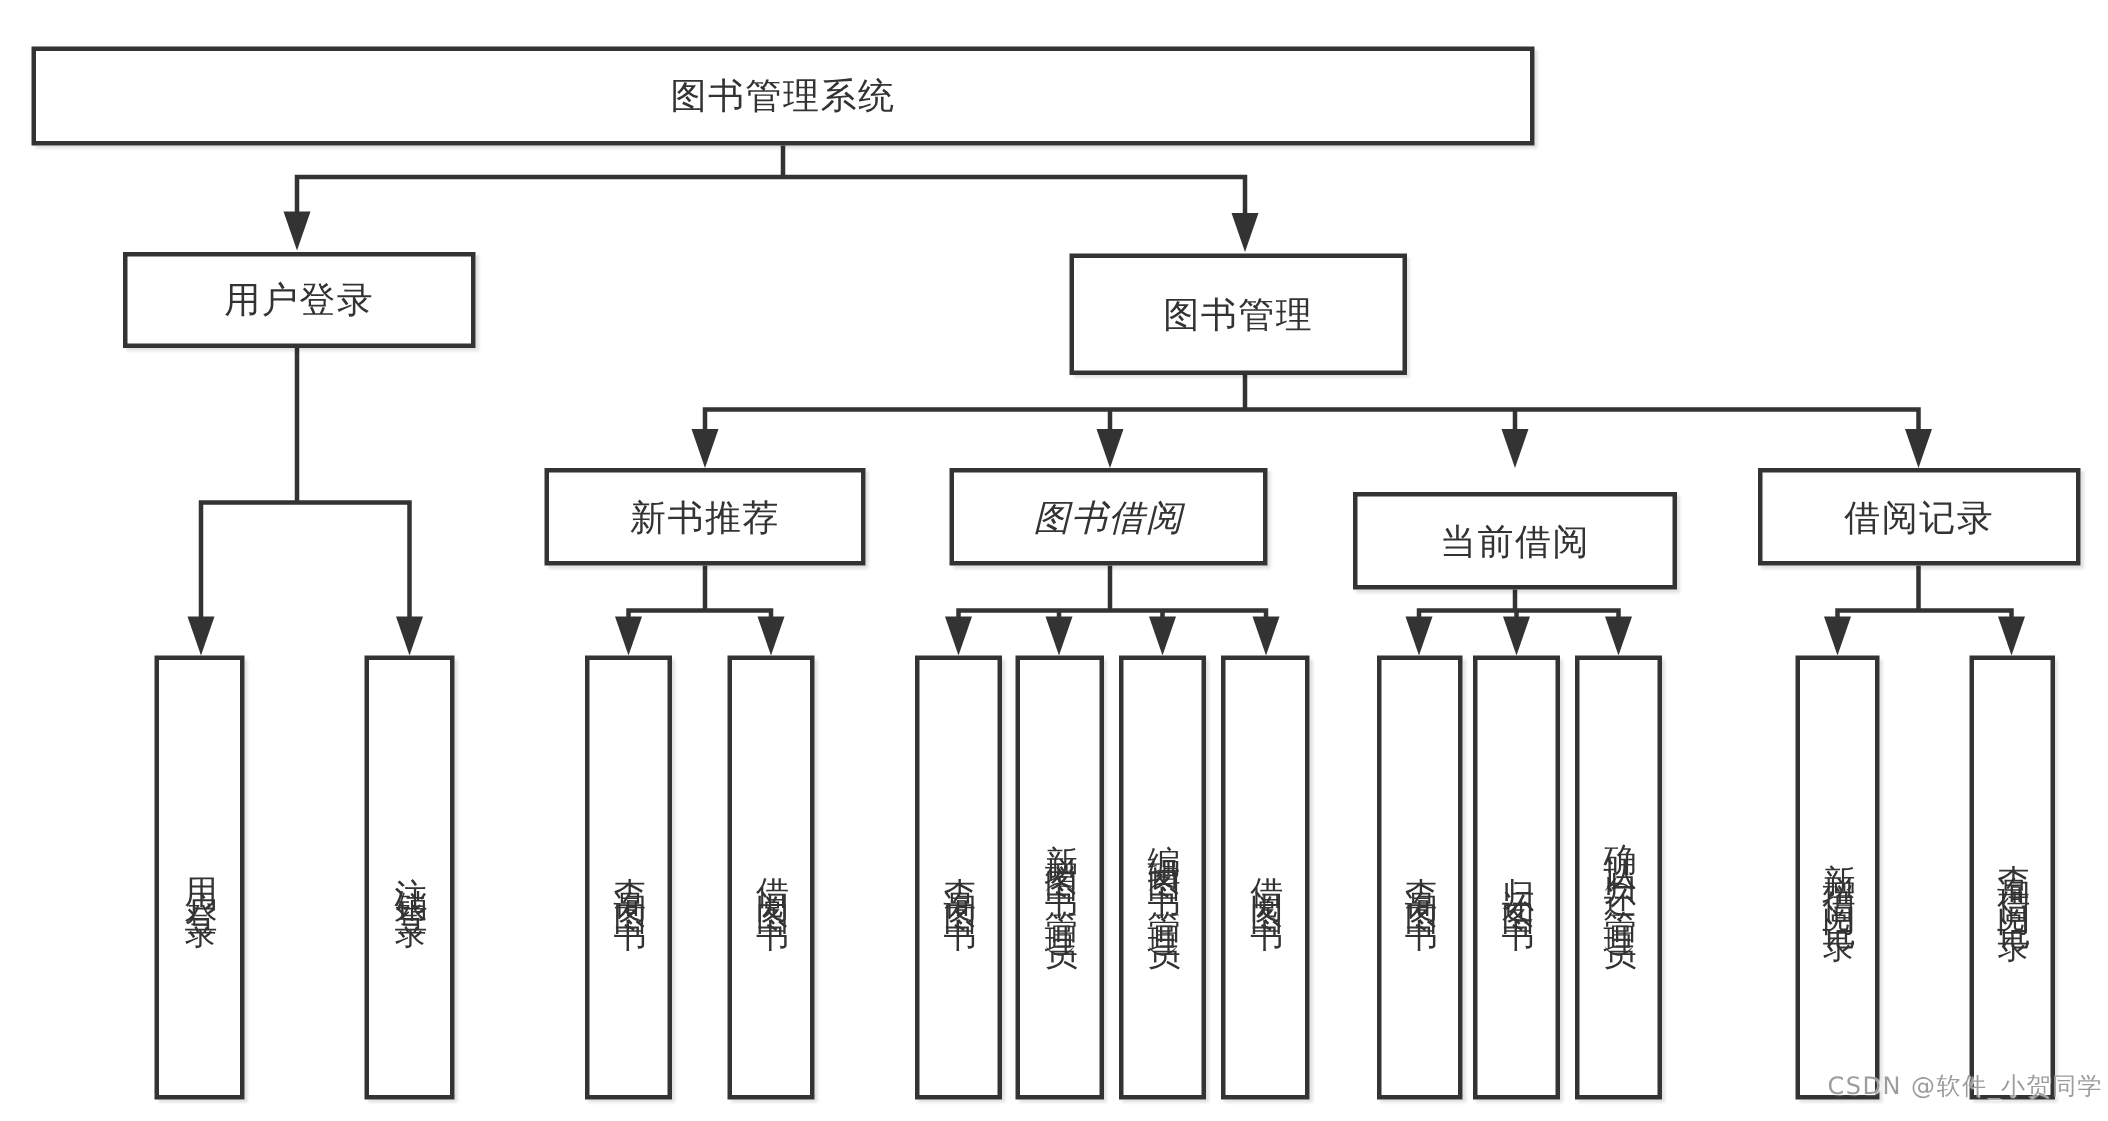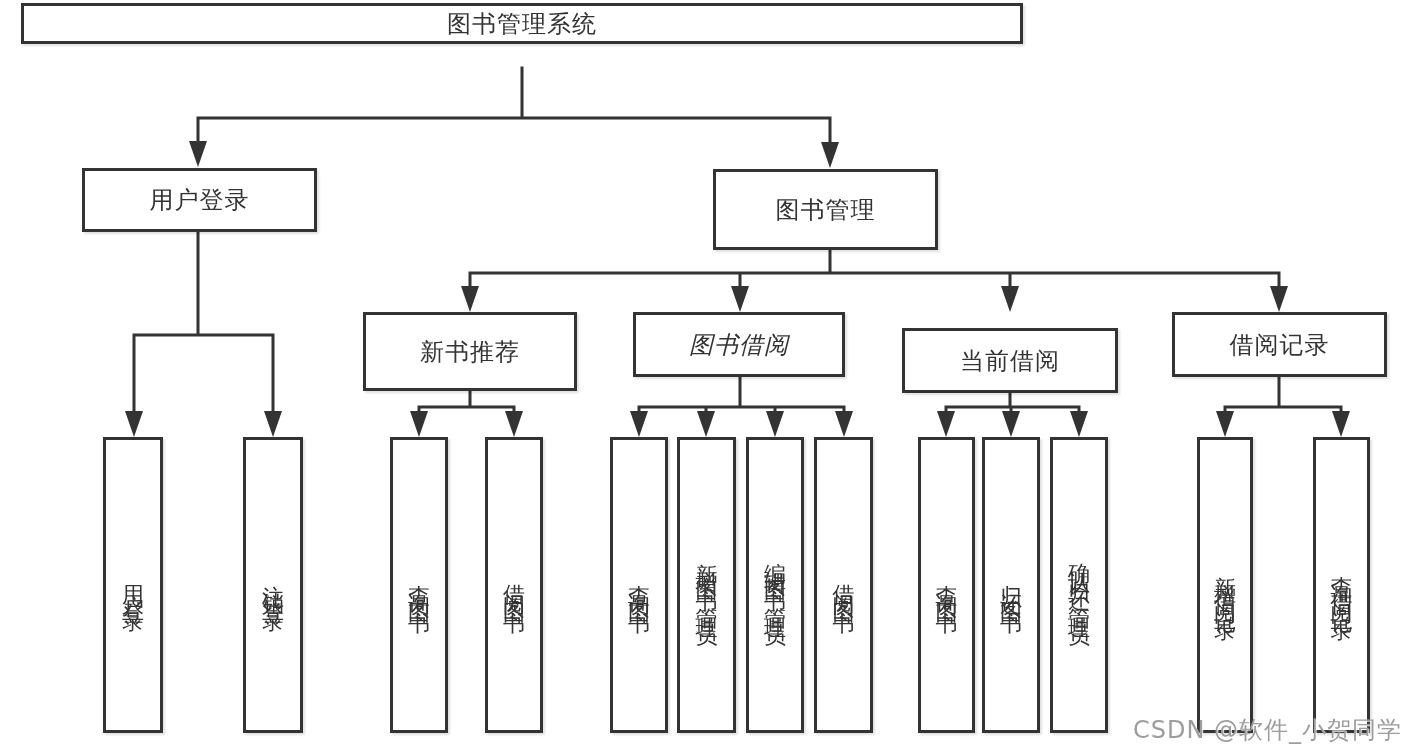--- a/index.html
+++ b/index.html
@@ -20,21 +20,21 @@
     border:3px solid #333333;background:#ffffff;
     display:flex;align-items:center;justify-content:center;
     box-shadow:2px 2px 2px rgba(0,0,0,0.12);
   }
   .vtext{
     writing-mode:vertical-rl;text-orientation:mixed;
     font-size:22px;color:#333333;line-height:1;letter-spacing:9px;
   }
   .watermark{
     position:absolute;z-index:5;right:3px;top:714px;
-    font-size:24px;color:#9d9d9d;letter-spacing:1px;
+    font-size:16px;color:#9d9d9d;letter-spacing:1px;
     text-shadow:1px 1px 1px rgba(255,255,255,0.9);
     white-space:nowrap;
   }
 </style>
 </head>
 <body>
 
 <div class="canvas">
 
   <svg class="wires" width="1405" height="747" viewBox="0 0 1405 747">
@@ -63,26 +63,26 @@
       <polygon points="766,411 784,411 775,437"></polygon>
       <polygon points="835,411 853,411 844,437"></polygon>
       <polygon points="937,411 955,411 946,437"></polygon>
       <polygon points="1002,411 1020,411 1011,437"></polygon>
       <polygon points="1070,411 1088,411 1079,437"></polygon>
       <polygon points="1216,411 1234,411 1225,437"></polygon>
       <polygon points="1332,411 1350,411 1341,437"></polygon>
     </g>
   </svg>
 
-  <div class="box" style="left:21px;top:3px;width:1002px;height:41px;">图书管理系统</div>
+  <div class="box" style="left:21px;top:31px;width:1002px;height:66px;">图书管理系统</div>
 
   <div class="box" style="left:82px;top:168px;width:235px;height:64px;">用户登录</div>
   <div class="box" style="left:713px;top:169px;width:225px;height:81px;">图书管理</div>
 
-  <div class="box" style="left:363px;top:312px;width:214px;height:79px;">新书推荐</div>
+  <div class="box" style="left:363px;top:312px;width:214px;height:65px;">新书推荐</div>
   <div class="box" style="left:633px;top:312px;width:212px;height:65px;font-style:italic;">图书借阅</div>
   <div class="box" style="left:902px;top:312px;width:216px;height:65px;margin-top:16px;">当前借阅</div>
   <div class="box" style="left:1172px;top:312px;width:215px;height:65px;">借阅记录</div>
 
   <div class="vbox" style="left:103px;width:60px;">
     <span class="vtext">用户登录</span>
   </div>
   <div class="vbox" style="left:243px;width:60px;">
     <span class="vtext">注销登录</span>
   </div>

